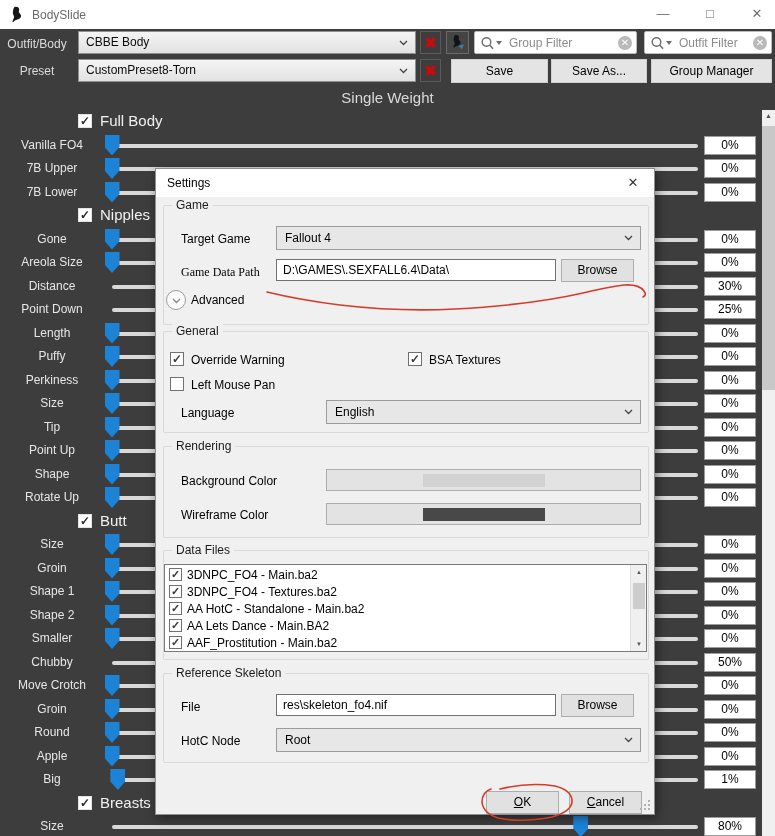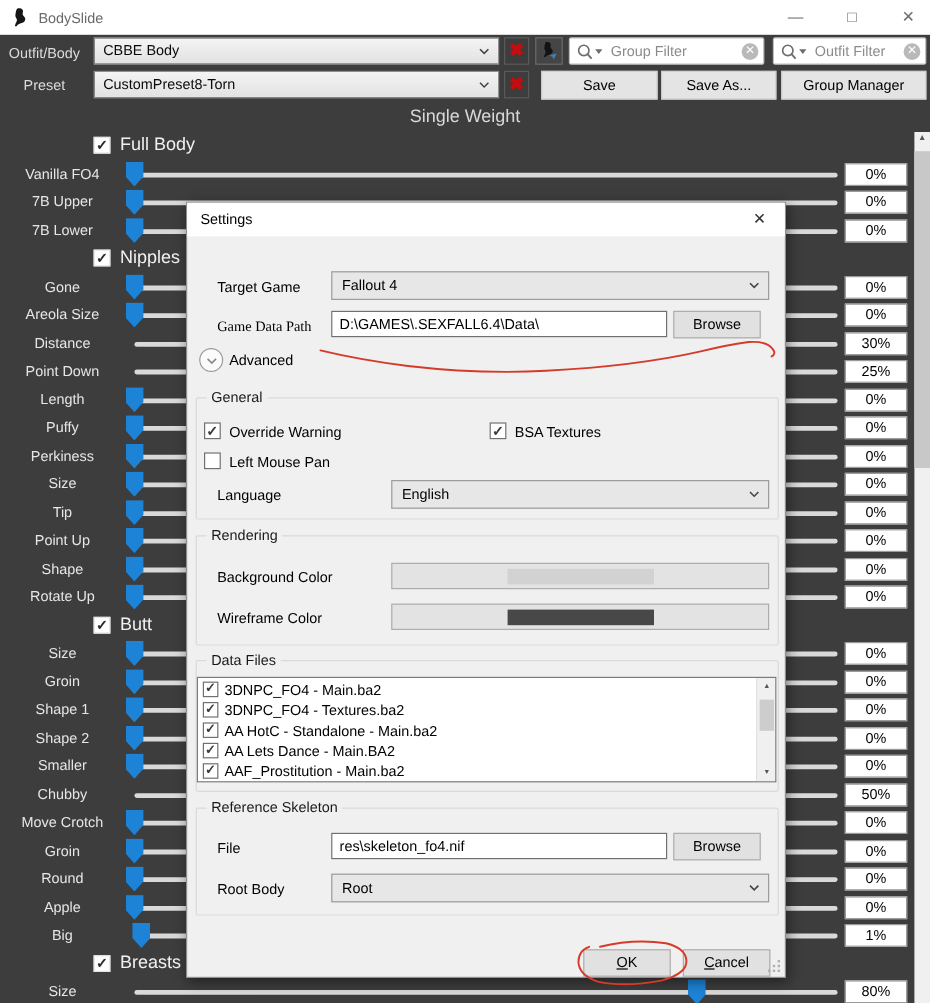--- a/index.html
+++ b/index.html
@@ -139,20 +139,23 @@
   <div class="arrow">▲</div>
   <div class="thumb"></div>
 </div>
 
 <div class="dialog">
   <div class="dlg-titlebar">
     <span class="dlg-title">Settings</span>
     <div class="dlg-close">✕</div>
   </div>
 
+  <div class="grp" style="left:7px; top:36px; width:486px; height:120px;">
+    <span class="leg">Game</span>
+  </div>
   <div class="dlabel" style="left:25px; top:63px;">Target Game</div>
   <div class="dcombo" style="left:120px; top:57px; width:365px; height:24px; line-height:22px;">
     <span>Fallout 4</span>
     <svg class="chev" width="9" height="6">
         <polyline points="1,1 4.5,4.5 8,1" fill="none" stroke="#444" stroke-width="1.3"></polyline>
       </svg>
   </div>
   <div class="dlabel" style="left:25px; top:96px;font-family:Liberation Serif, serif;">Game Data Path</div>
   <input class="inp" style="left: 120px; top: 90px; width: 280px; height: 22px;" value="D:\GAMES\.SEXFALL6.4\Data\">
   <div class="btn" style="left:405px; top:90px; width:73px; height:23px; line-height:21px;">Browse</div>
@@ -225,21 +228,21 @@
       <div class="a" style="bottom:4px;">▼</div>
     </div>
   </div>
 
   <div class="grp" style="left:7px; top:504px; width:486px; height:90px;">
     <span class="leg">Reference Skeleton</span>
   </div>
   <div class="dlabel" style="left:25px; top:531px;">File</div>
   <input class="inp" style="left: 120px; top: 525px; width: 280px; height: 22px;" value="res\skeleton_fo4.nif">
   <div class="btn" style="left:405px; top:525px; width:73px; height:23px; line-height:21px;">Browse</div>
-  <div class="dlabel" style="left:25px; top:565px;">Root Body</div>
+  <div class="dlabel" style="left:25px; top:565px;">HotC Node</div>
   <div class="dcombo" style="left:120px; top:559px; width:365px; height:24px; line-height:22px;">
     <span>Root</span>
     <svg class="chev" width="9" height="6">
         <polyline points="1,1 4.5,4.5 8,1" fill="none" stroke="#444" stroke-width="1.3"></polyline>
       </svg>
   </div>
 
   <div class="btn mn" style="left:330px; top:622px; width:73px; height:23px; line-height:21px;">OK</div>
   <div class="btn mn" style="left:413px; top:622px; width:73px; height:23px; line-height:21px;">Cancel</div>
   <svg class="grip" width="11" height="11">

